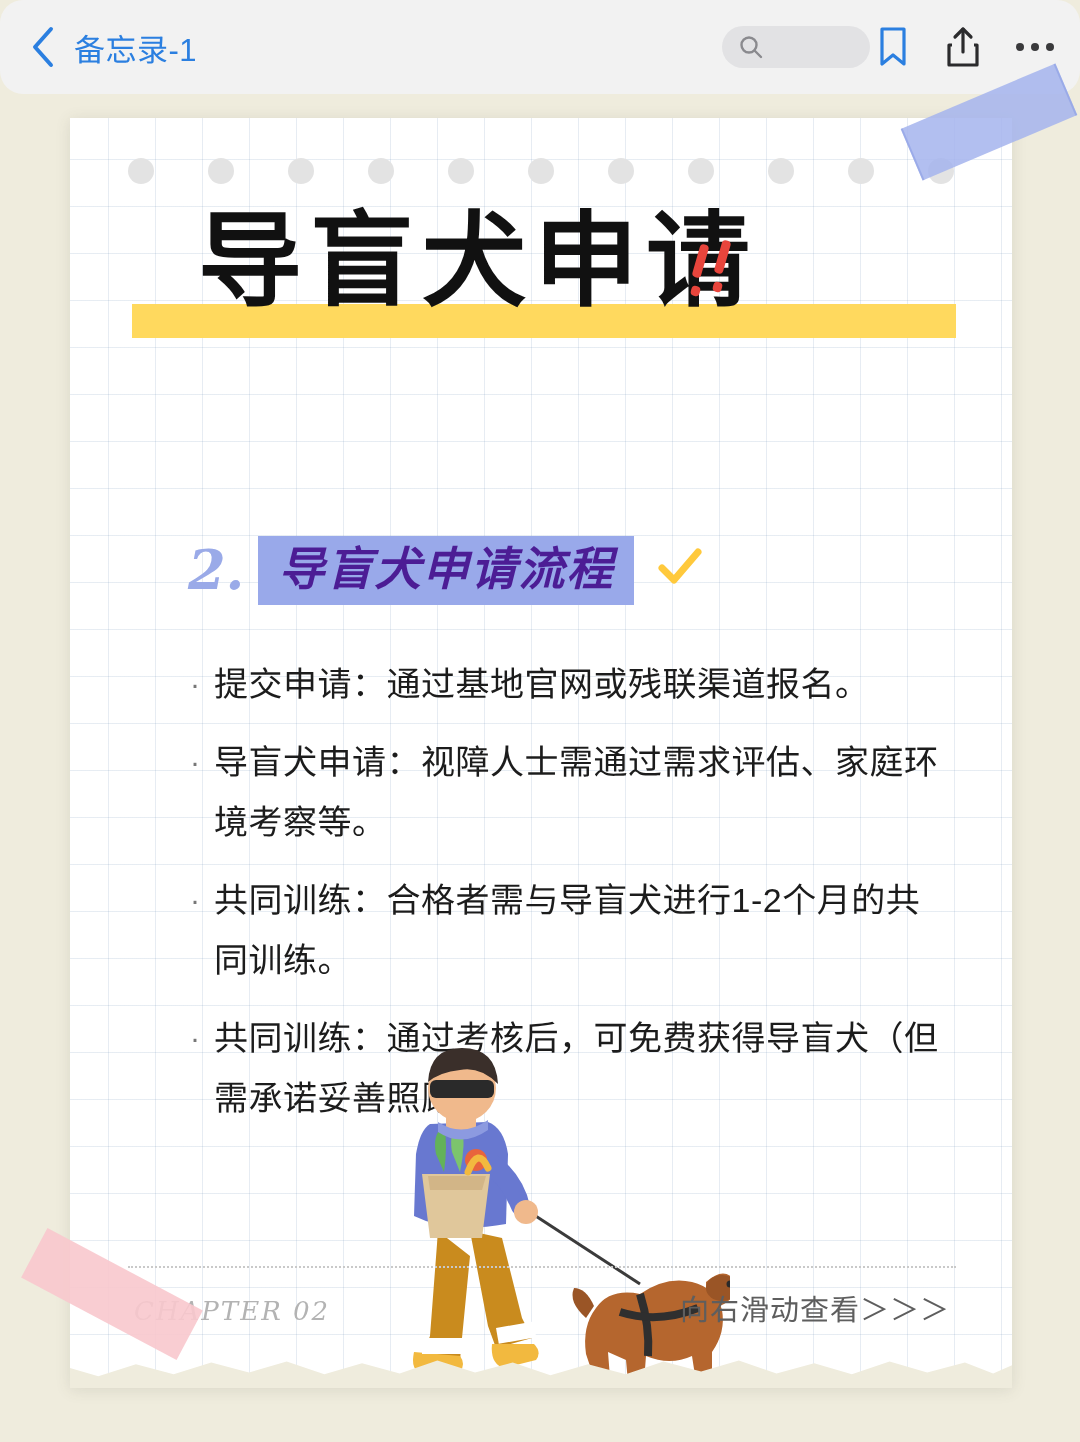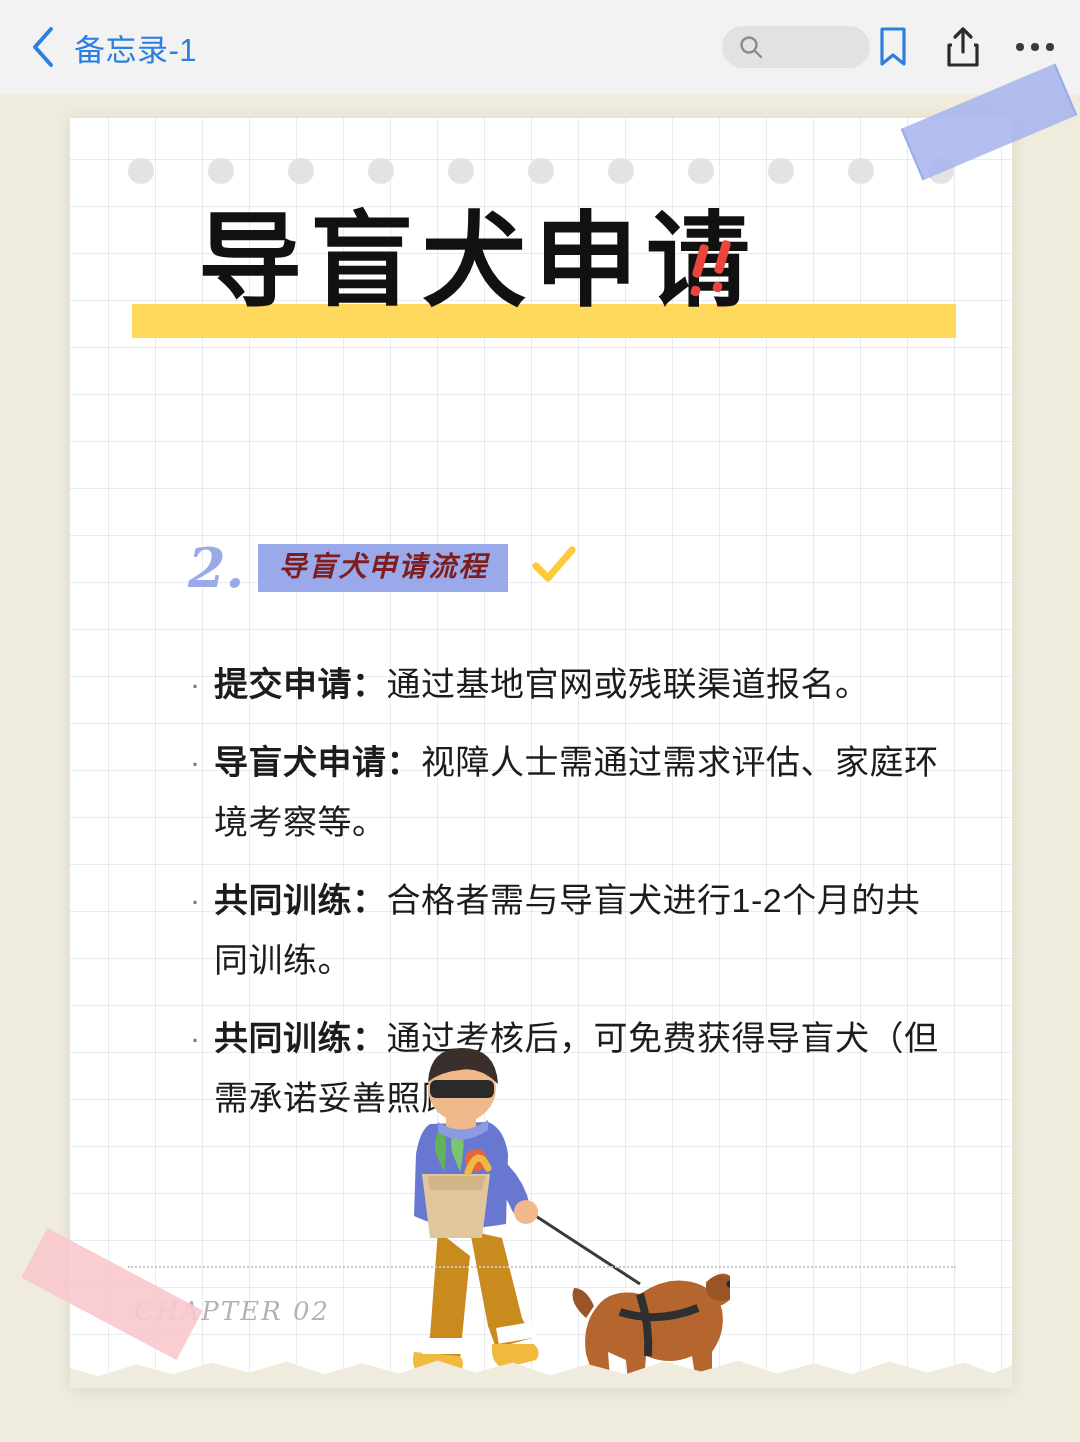--- a/index.html
+++ b/index.html
@@ -15,20 +15,21 @@
     background: #efecdd;
   }
 
   
   .topbar {
     position: absolute; top: 0; left: 0;
     width: 1080px; height: 94px;
     background: #f2f2f2;
     display: flex; align-items: center;
     padding: 0 26px;
+    border-radius: 23px;
   }
   .back-icon {
     width: 34px; height: 44px;
     display: flex; align-items: center; justify-content: center;
     cursor: pointer;
   }
   .back-icon svg { display: block; }
   .nav-title {
     font-size: 31px;
     color: #2b7fe0;
@@ -148,22 +149,22 @@
   }
   .sec-num {
     font-family: "DejaVu Serif", serif;
     font-style: italic;
     font-size: 54px;
     color: #9aaae8;
     font-weight: 700;
   }
   .sec-label {
     background: #99a9ea;
-    color: #7f1d1d;
-    font-size: 28px;
+    color: #4c1d95;
+    font-size: 46px;
     font-weight: 700;
     font-style: italic;
     padding: 8px 20px 10px 20px;
     letter-spacing: 2px;
     line-height: 1.1;
   }
   .check { margin-left: 10px; }
 
   
   .list {
@@ -182,21 +183,21 @@
     font-size: 30px;
     line-height: 60px;
     text-align: left;
   }
   .li .txt {
     font-size: 34px;
     line-height: 60px;
     color: #1c1c1c;
     letter-spacing: 0.5px;
   }
-  .li .txt b { font-weight: 700; }
+  .li .txt b { font-weight: 400; }
 
   
   .illus { position: absolute; left: 240px; bottom: -8px; width: 420px; height: 370px; }
 
   
   .foot-rule {
     position: absolute; left: 58px; bottom: 120px;
     width: 828px; border-top: 2px dotted #c9c9c9;
   }
   .foot-left {
@@ -353,20 +354,21 @@
           <circle cx="420" cy="258" r="3.5" fill="#2a2a2a"></circle>
           <path d="M276 292 Q258 276 264 262 Q276 262 284 280 Z" fill="#9a5526"></path>
 
           <path d="M330 268 Q340 300 338 330" fill="none" stroke="#2f2f2f" stroke-width="8"></path>
           <path d="M310 286 Q348 298 388 282" fill="none" stroke="#2f2f2f" stroke-width="8"></path>
         </svg>
       </div>
 
       <div class="foot-rule"></div>
       <div class="foot-left">CHAPTER 02</div>
+      <div class="foot-right">向右滑动查看＞＞＞</div>
 
       <div class="torn"></div>
     </div>
 
     <div class="tape-blue"></div>
     <div class="tape-pink"></div>
   </div>
 
 </div>
 

